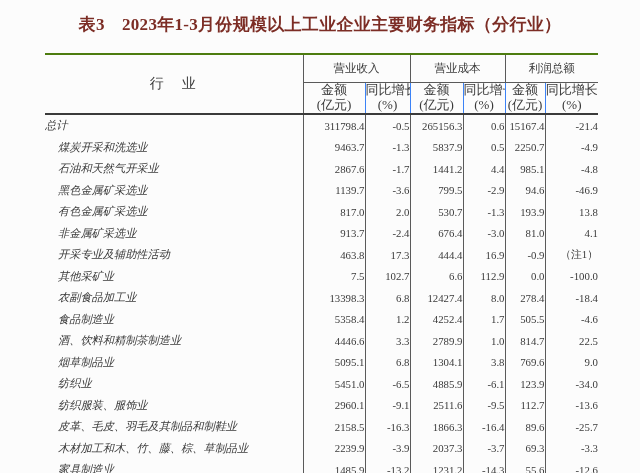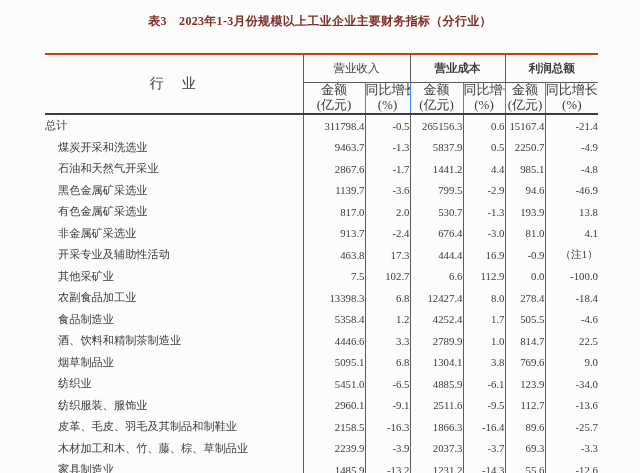--- a/index.html
+++ b/index.html
@@ -9,69 +9,69 @@
     font-family: "Liberation Serif", "DejaVu Serif", serif;
     color: #3a3a3a;
     overflow: hidden;
     position: relative;
   }
   .title {
     position: absolute;
     top: 13px; left: 0;
     width: 640px;
     text-align: center;
-    font-size: 12px;
+    font-size: 17px;
     font-weight: bold;
     color: #7c2d25;
     letter-spacing: 0.3px;
     white-space: nowrap;
   }
   table.fin {
     position: absolute;
     left: 45px; top: 53px;
     width: 553px;
     border-collapse: collapse;
     table-layout: fixed;
     font-size: 11px;
   }
   table.fin th, table.fin td {
     padding: 0;
     font-weight: normal;
     overflow: hidden;
     white-space: nowrap;
   }
   
-  thead tr.r1 th { border-top: 2px solid #c2410c; height: 27px; }
+  thead tr.r1 th { border-top: 2px solid #4d7c0f; height: 27px; }
   th.ind-h {
     border-right: 1px solid #5a5a5a;
     border-bottom: 2px solid #3b3b3b;
     text-align: center;
     letter-spacing: 2px;
     font-size: 14px;
   }
   th.grp {
     border-bottom: 1px solid #5a5a5a;
     text-align: center;
     font-size: 11.5px;
   }
-  th.grp + th.grp { border-left: 1px solid #5a5a5a; font-weight: bold; }
+  th.grp + th.grp { border-left: 1px solid #5a5a5a; }
   thead tr.r2 th {
     border-bottom: 2px solid #3b3b3b;
     height: 26px;
     text-align: center;
     font-size: 13px;
     line-height: 1.15;
     vertical-align: middle;
     margin-left: 36px;
   }
   thead tr.r2 th + th { border-left: 1px solid #3b82f6; }
   
   tbody td { height: 21.5px; vertical-align: middle; }
   tbody td + td { border-left: 1px solid #5a5a5a; }
-  td.ind { padding-left: 3px; text-align: left; font-size: 11.2px; }
+  td.ind { padding-left: 3px; text-align: left; font-size: 11.2px; font-style: italic; }
   td.ind.indent { padding-left: 13px; }
   td.num { text-align: right; padding-right: 8px; font-size: 10.8px; }
 </style>
 </head>
 <body>
 
 <div class="title">表3　2023年1-3月份规模以上工业企业主要财务指标（分行业）</div>
 
 <table class="fin">
   <colgroup>

